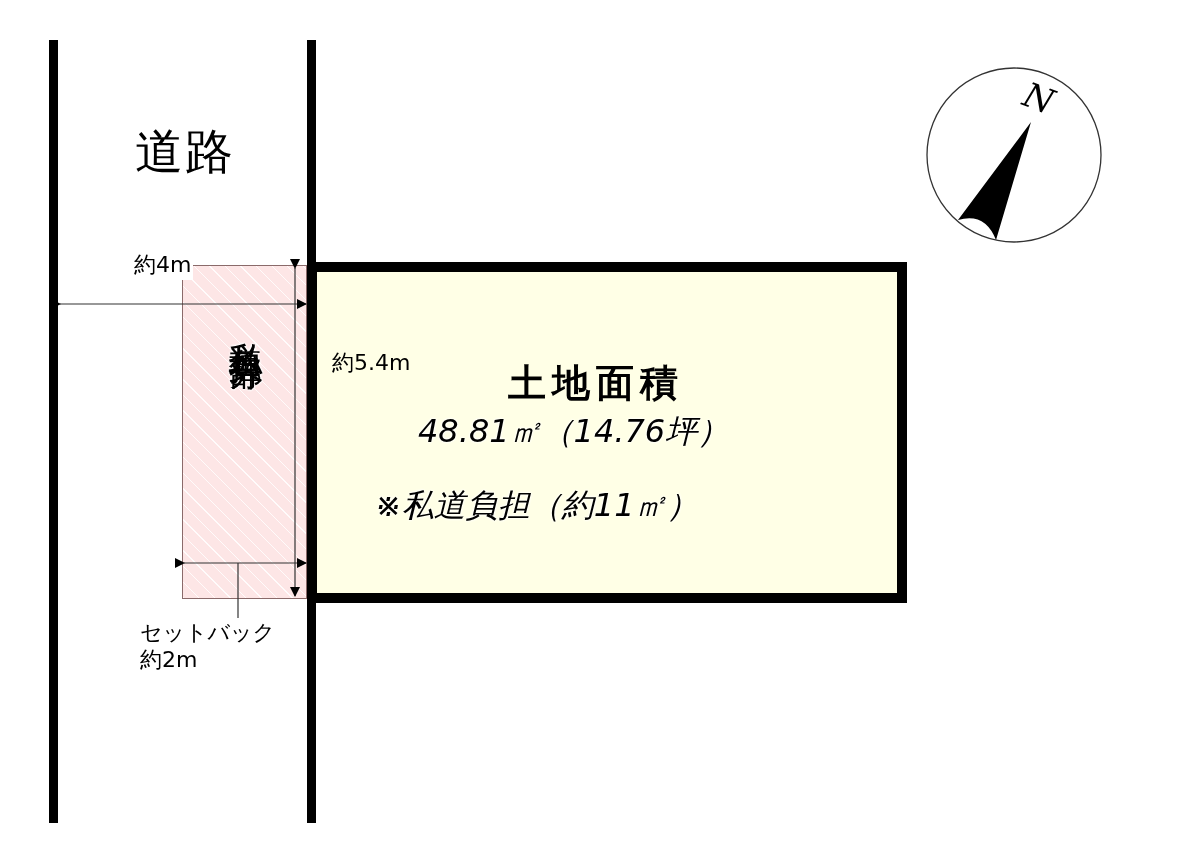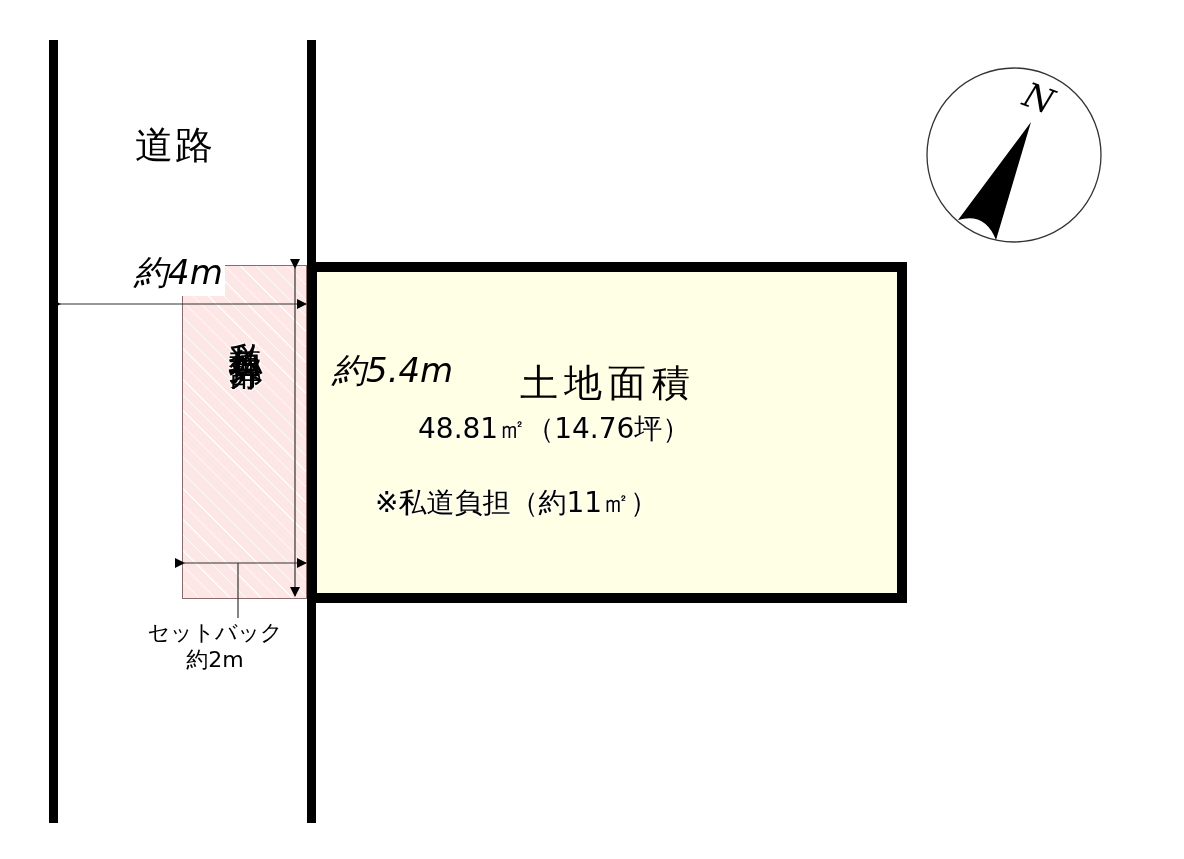--- a/index.html
+++ b/index.html
@@ -1,41 +1,41 @@
 <!DOCTYPE html>
 <html><head>
   <meta charset="utf-8">
   <style>
     html, body { margin: 0; padding: 0; background: #ffffff; }
     body { width: 1184px; height: 859px; position: relative; overflow: hidden;
            font-family: "DejaVu Sans", "Liberation Sans", sans-serif; color: #000; }
     .abs { position: absolute; }
     .road-line { position: absolute; background: #000; width: 9px; top: 40px; height: 783px; }
-    .road-label { font-size: 38px; letter-spacing: 2px; }
+    .road-label { font-size: 48px; letter-spacing: 2px; }
     .setback-strip {
       position: absolute; left: 182px; top: 265px; width: 125px; height: 334px;
       background-color: #fde6e6;
       background-image: repeating-linear-gradient(45deg, rgba(255,255,255,0.85) 0 1px, transparent 1px 11px);
       border: 1px solid #8a6a6a; box-sizing: border-box;
     }
     .vertical-label {
       position: absolute; left: 218px; top: 315px; width: 56px;
       writing-mode: vertical-rl; font-size: 34px; line-height: 56px; letter-spacing: 3px;
       text-align: center;
       text-shadow: 0 0 3px #fff, 0 0 3px #fff, 0 0 3px #fff;
     }
     .land-box {
       position: absolute; left: 307px; top: 262px; width: 600px; height: 341px;
       background: #ffffe6; border: 10px solid #000; box-sizing: border-box;
     }
-    .dim-text { font-size: 34px; font-style: italic; }
-    .small-text { font-size: 22px; text-align: center; line-height: 27px; }
+    .dim-text { font-size: 22px; }
+    .small-text { font-size: 22px; line-height: 27px; }
     .area-title { font-size: 38px; letter-spacing: 6px; }
-    .area-line { font-size: 28px; white-space: nowrap;
-      text-shadow: 0 0 3px #fff, 0 0 3px #fff; }
+    .area-line { font-size: 32px; white-space: nowrap;
+      text-shadow: 0 0 3px #fff, 0 0 3px #fff; font-style: italic; }
     svg { position: absolute; left: 0; top: 0; }
   </style>
 </head>
 <body>
 
 <div class="road-line" style="left:49px;"></div>
 <div class="road-line" style="left:307px;"></div>
 
 <div class="abs road-label" style="left:135px; top:120px;">道路</div>
 
@@ -68,15 +68,15 @@
 <div class="abs" style="left:1024px; top:78px; font-family:'DejaVu Serif','Liberation Serif',serif; font-style:italic; font-size:34px; transform:rotate(20deg);">N</div>
 
 <div class="abs dim-text" style="left:134px; top:250px; background:#fff; padding-right:2px;">約4m</div>
 
 <div class="abs small-text" style="left:140px; top:619px; width:150px;">
   <div>セットバック</div>
   <div>約2m</div>
 </div>
 
 <div class="abs dim-text" style="left:332px; top:348px;">約5.4m</div>
-<div class="abs area-title" style="left:520px; top:358px;">土地面積</div>
+<div class="abs area-title" style="left:508px; top:358px;font-weight:bold;">土地面積</div>
 <div class="abs area-line" style="left:418px; top:410px;">48.81㎡（14.76坪）</div>
 <div class="abs area-line" style="left:375px; top:464px;margin-top:20px;">※私道負担（約11㎡）</div>
 
 </body></html>

